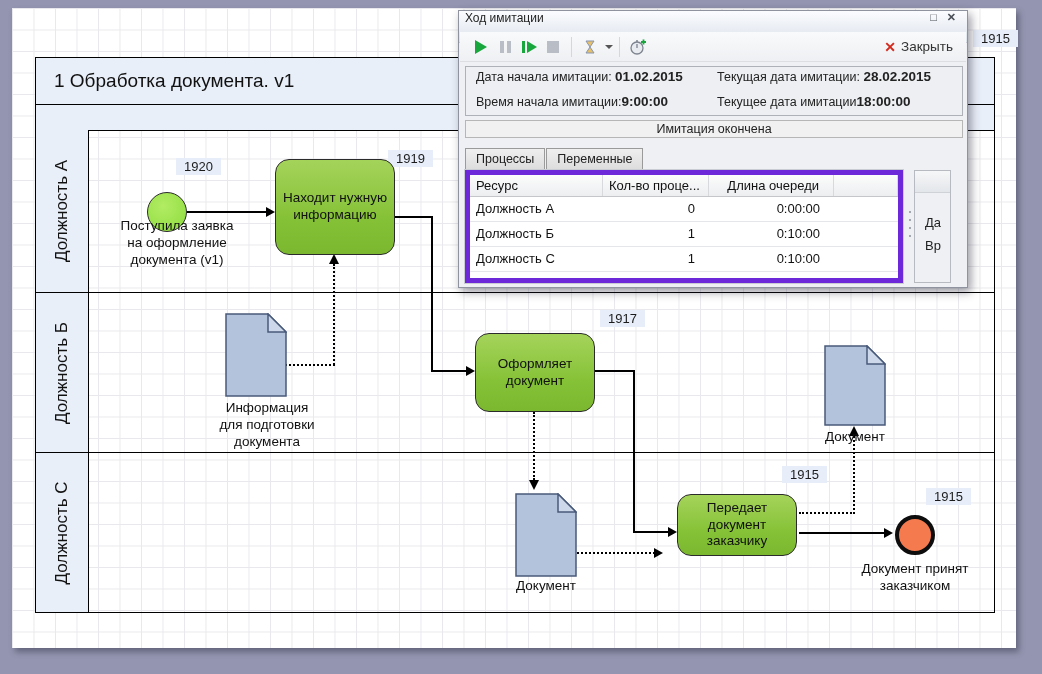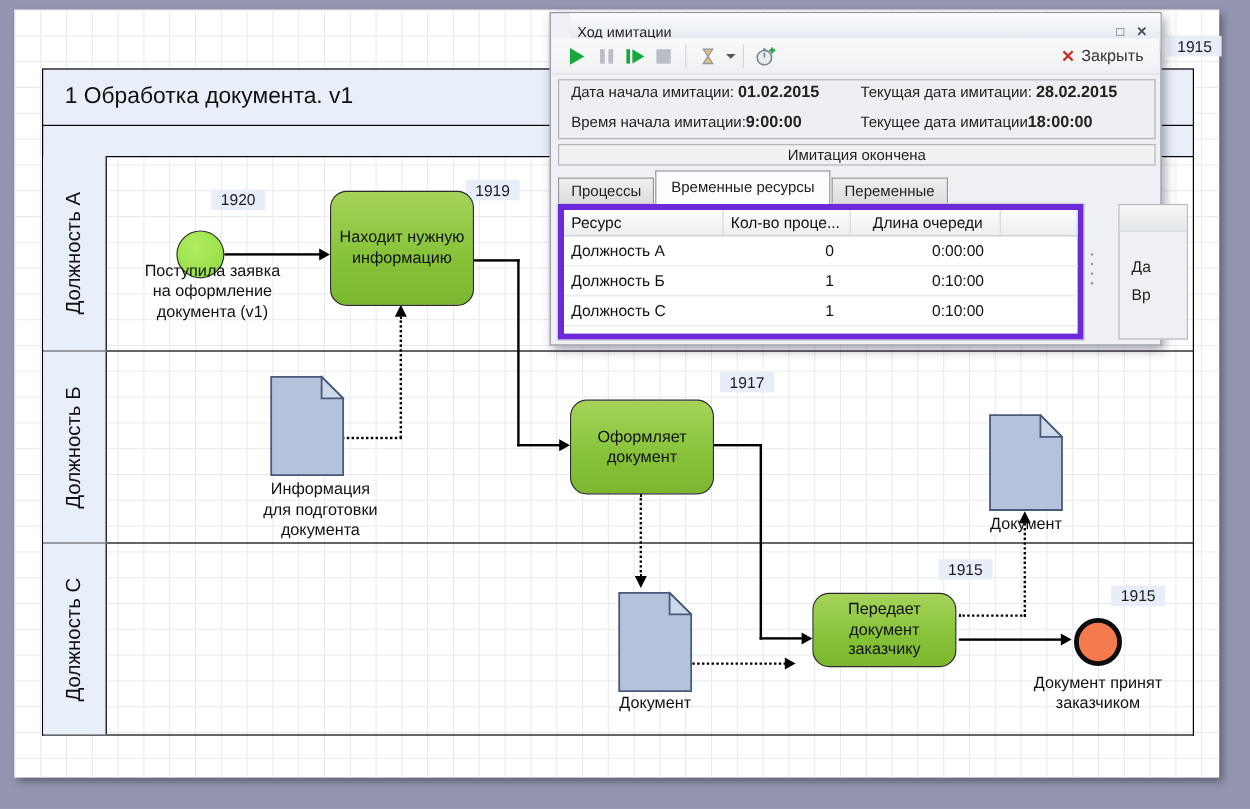--- a/index.html
+++ b/index.html
@@ -46,23 +46,23 @@
   .ar-r { position:absolute; width:0; height:0;
     border-left:9px solid #000; border-top:5px solid transparent; border-bottom:5px solid transparent; }
   .ar-u { position:absolute; width:0; height:0;
     border-bottom:10px solid #000; border-left:5px solid transparent; border-right:5px solid transparent; }
   .ar-d { position:absolute; width:0; height:0;
     border-top:10px solid #000; border-left:5px solid transparent; border-right:5px solid transparent; }
 
   
   #dialog { position:absolute; left:458px; top:10px; width:510px; height:278px;
     background:#eef0f4; border:1px solid #8f93a0; box-shadow:3px 4px 9px rgba(30,30,50,.45); }
-  .titlebar { position:absolute; left:16px; top:0; right:0; height:32px;
+  .titlebar { position:absolute; left:0; top:0; right:0; height:32px;
     background:linear-gradient(#fbfcfe,#dde3ec); border-bottom:1px solid #c8ccd6;
-    display:flex; align-items:center; padding:0 6px; font-size:12px; color:#1d1d1d; }
+    display:flex; align-items:flex-start; padding:0 6px; font-size:12px; color:#1d1d1d; }
   .titlebar .spacer { flex:1; }
   .winbtn { font-size:11px; font-weight:bold; color:#4a4f57; padding:0 5px; cursor:default; }
 
   .toolbar { position:absolute; left:1px; top:21px; right:1px; height:30px;
     background:linear-gradient(#f9fafb,#eef0f3); border-bottom:1px solid #dcdee2;
     display:flex; align-items:center; padding:0 9px; }
   .tico { display:flex; align-items:center; justify-content:center; width:24px; height:22px; }
   .tri-play { width:0; height:0; border-left:12px solid #18a73c;
     border-top:7px solid transparent; border-bottom:7px solid transparent; }
   .bars-pause { display:flex; gap:3px; }
@@ -100,21 +100,21 @@
   .gt-head div { padding:3px 6px; border-right:1px solid #d7d9dd; white-space:nowrap; overflow:hidden; }
   .gt-row { display:flex; height:25px; border-bottom:1px solid #e4e6e9; }
   .gt-row div { padding:4px 6px; white-space:nowrap; overflow:hidden; }
   .c1 { width:133px; } .c2 { width:106px; text-align:right; padding-right:14px !important; }
   .c3 { width:125px; text-align:right; padding-right:14px !important; } .c4 { flex:1; }
 
   .splitter { position:absolute; left:448px; top:200px; width:5px; height:26px;
     display:flex; flex-direction:column; align-items:center; justify-content:space-between; }
   .splitter i { width:2px; height:2px; background:#8a8f99; border-radius:50%; display:block; }
 
-  .side-panel { position:absolute; left:473px; top:159px; width:58px; height:113px;
+  .side-panel { position:absolute; left:455px; top:159px; width:37px; height:113px;
     background:#eef0f3; border:1px solid #b7bac1; overflow:hidden; }
   .sp-head { height:22px; background:linear-gradient(#f6f7f8,#e3e6ea); border-bottom:1px solid #cfd2d7; }
   .sp-item { font-size:13px; color:#222; padding:4px 0 4px 10px; white-space:nowrap; }
   .sp-item.first { margin-top:18px; }
 </style>
 </head>
 <body>
 
 <div id="canvas">
 
@@ -279,21 +279,20 @@
       <span class="info-cell"><span>Текущее дата имитации</span><b>18:00:00</b></span>
     </div>
   </div>
 
   <div class="status-bar">
     <span>Имитация окончена</span>
   </div>
 
   <div class="tabs">
     <span class="tab">Процессы</span>
-    <span class="tab active">Временные ресурсы</span>
     <span class="tab">Переменные</span>
   </div>
 
   <div class="grid-table">
     <div class="gt-head">
       <div class="c1">Ресурс</div>
       <div class="c2">Кол-во проце...</div>
       <div class="c3">Длина очереди</div>
       <div class="c4"></div>
     </div>

